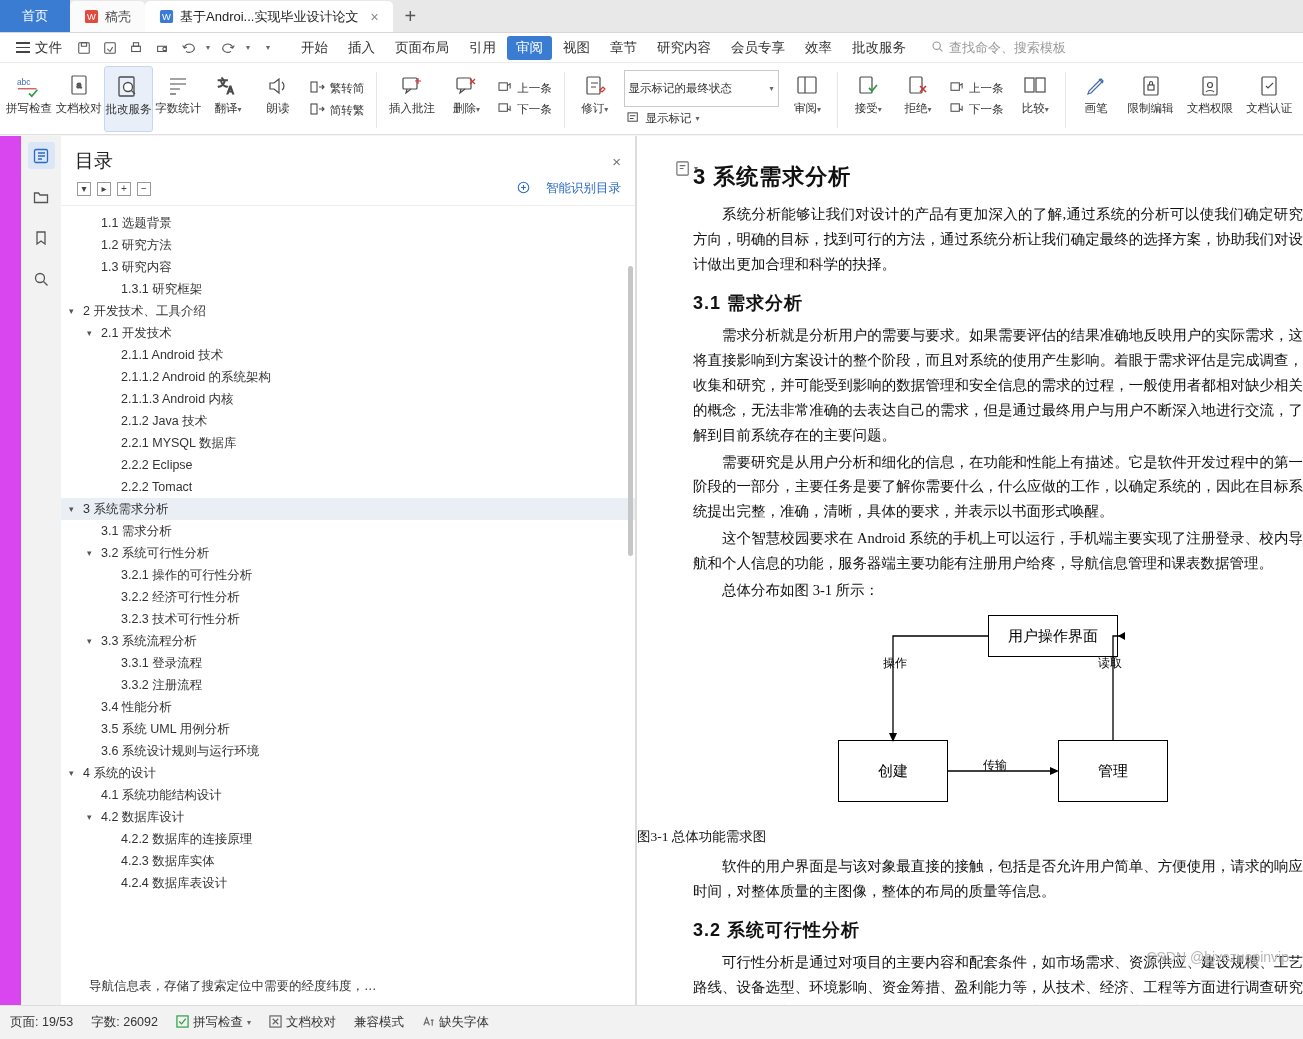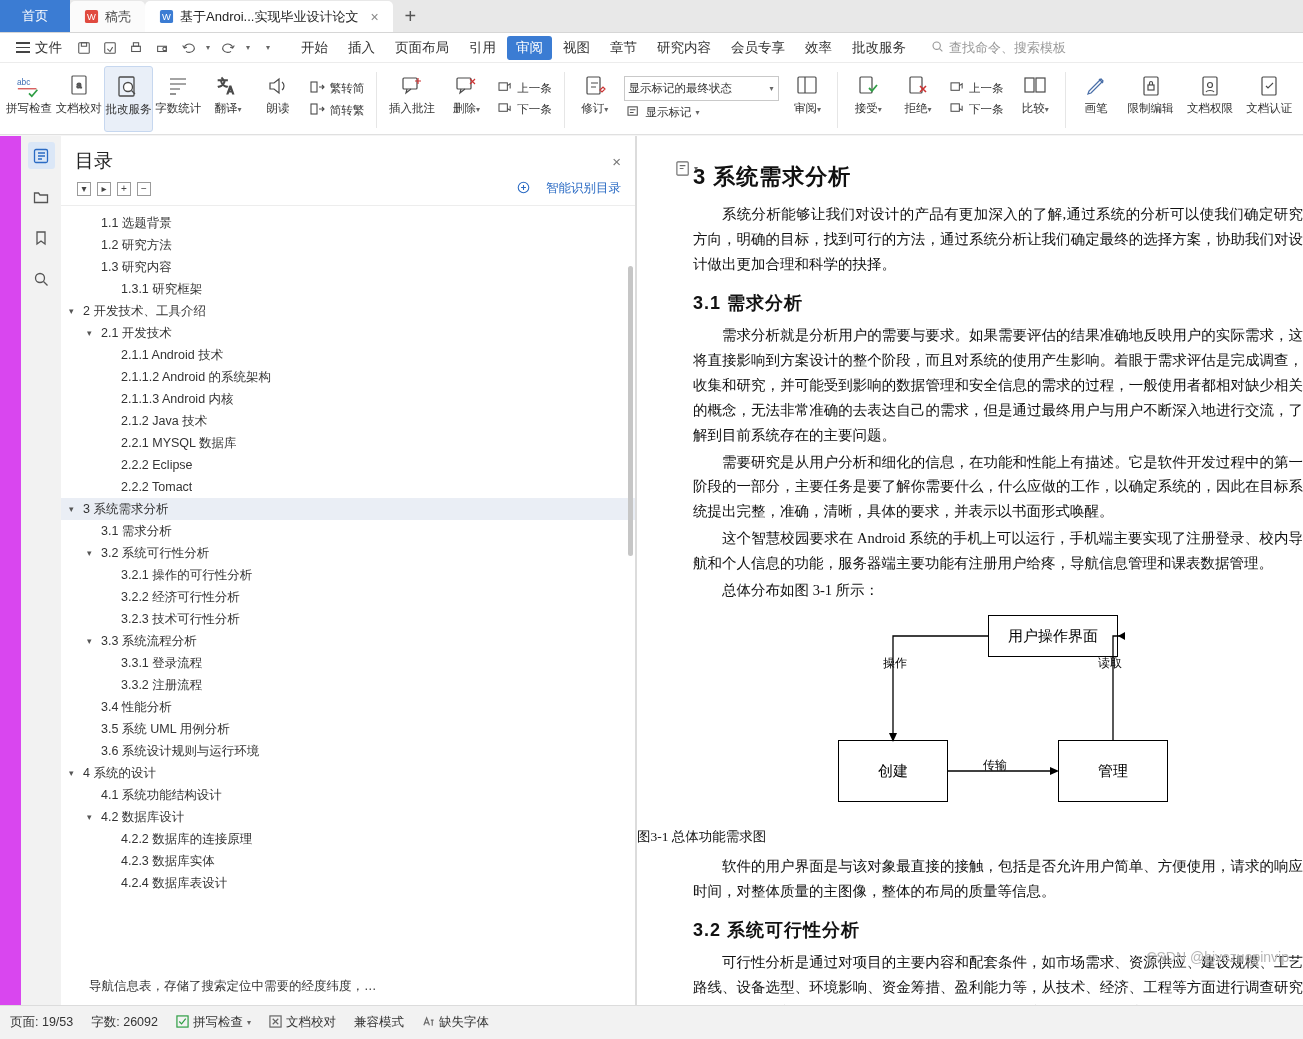--- a/index.html
+++ b/index.html
@@ -111,21 +111,21 @@
     border-radius: 3px;
   }
   .rbtn.sel { background: #e9eff8; border: 1px solid #c6d7ef; }
   .rbtn .ic { height: 30px; display: flex; align-items: center; justify-content: center; font-size: 19px; color: #4a4a4a; }
   .rbtn .lbl { font-size: 11.5px; color: #333; white-space: nowrap; }
   .rbtn.wide { width: 62px; }
   .rstack { display: flex; flex-direction: column; justify-content: center; height: 66px; gap: 2px; padding: 0 4px; }
   .rrow { display: flex; align-items: center; gap: 4px; font-size: 11.5px; padding: 2px 3px; white-space: nowrap; }
   .caret { font-size: 8px; color: #666; }
   .combo {
-    border: 1px solid #c9c9c9; background: #fff; height: 25px;
+    border: 1px solid #c9c9c9; background: #fff; height: 37px;
     width: 155px; font-size: 11.5px; display: flex; align-items: center;
     justify-content: space-between; padding: 0 4px; color: #333;
   }
 
   
   .main {
     position: absolute;
     top: 136px; left: 0; right: 0; bottom: 34px;
     display: flex;
     background: #d946ef;

